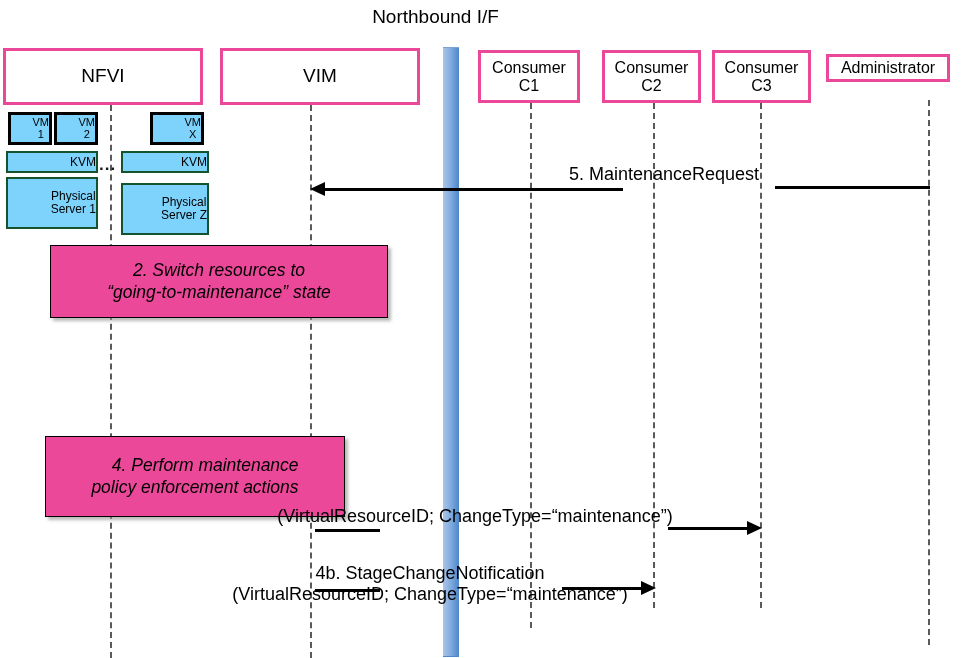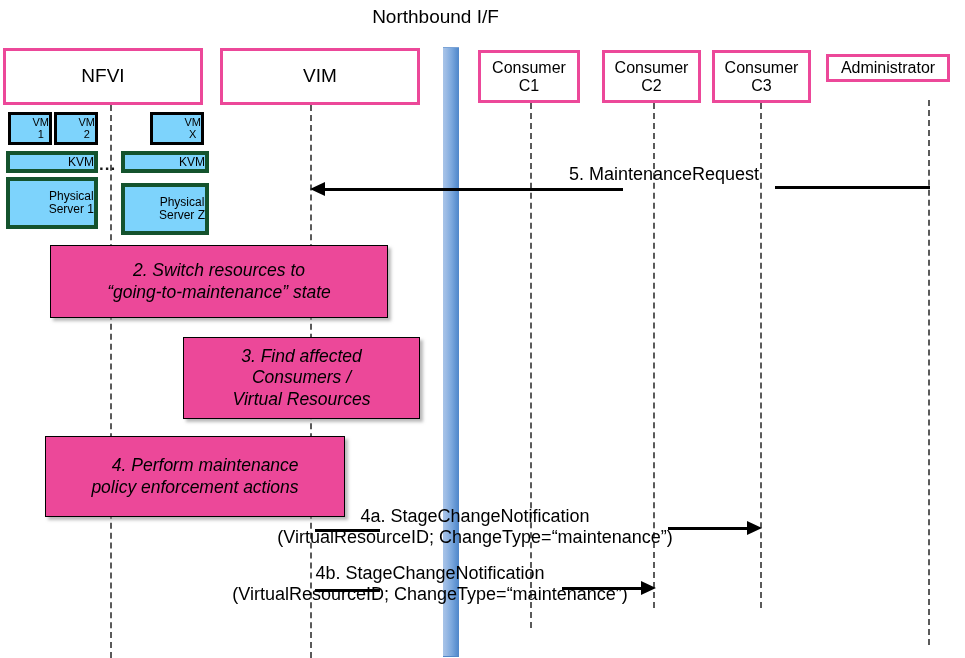--- a/index.html
+++ b/index.html
@@ -66,21 +66,21 @@
     box-sizing:border-box;
     background:#7dd3fc;
     display:flex;
     align-items:center;
     justify-content:flex-end;
     text-align:center;
     line-height:1.05;
     z-index:5;
   }
   .inner-vm{border:3px solid #000000;font-size:11px;}
-  .inner-blue{border:4px solid #14532d;font-size:12px;padding-left:23px;}
+  .inner-blue{border:2px solid #14532d;font-size:12px;padding-left:23px;}
   .inner-box .label{display:block;white-space:pre-line;}
   .ellipsis-dots{
     position:absolute;
     font-size:17px;font-weight:bold;
     color:#1a1a1a;
     letter-spacing:1px;
     z-index:6;
     line-height:1;
   }
 
@@ -212,35 +212,29 @@
   <div class="msg-line" style="left:775px;top:186px;width:155px;"></div>
   <div class="msg-head left" style="left:310px;top:182px;"></div>
   <div class="msg-label center" style="left:394px;top:164px;width:540px;">
     <span class="ln">5.   MaintenanceRequest</span>
   </div>
 
   <div class="step-box" style="left:50px;top:245px;width:338px;height:73px;">
     <span class="label">2. Switch resources to
 “going-to-maintenance” state</span>
   </div>
-  <div class="step-box" style="left:183px;top:337px;width:237px;height:82px;">
-    <span class="label">3. Find affected
-Consumers /
-Virtual Resources</span>
-  </div>
   <div class="step-box" style="left:45px;top:436px;width:300px;height:81px;text-align:right;">
     <span class="label">4. Perform maintenance
 policy enforcement actions</span>
   </div>
 
   <div class="msg-line" style="left:315px;top:529px;width:65px;"></div>
   <div class="msg-line" style="left:668px;top:527px;width:80px;"></div>
   <div class="msg-head right" style="left:747px;top:521px;"></div>
   <div class="msg-label center" style="left:175px;top:506px;width:600px;">
-    <span class="ln">4a. StageChangeNotification</span>
     <span class="ln">(VirtualResourceID; ChangeType=“maintenance”)</span>
   </div>
 
   <div class="msg-line" style="left:315px;top:589px;width:65px;"></div>
   <div class="msg-line" style="left:562px;top:587px;width:80px;"></div>
   <div class="msg-head right" style="left:641px;top:581px;"></div>
   <div class="msg-label center" style="left:130px;top:563px;width:600px;">
     <span class="ln">4b. StageChangeNotification</span>
     <span class="ln">(VirtualResourceID; ChangeType=“maintenance”)</span>
   </div>

